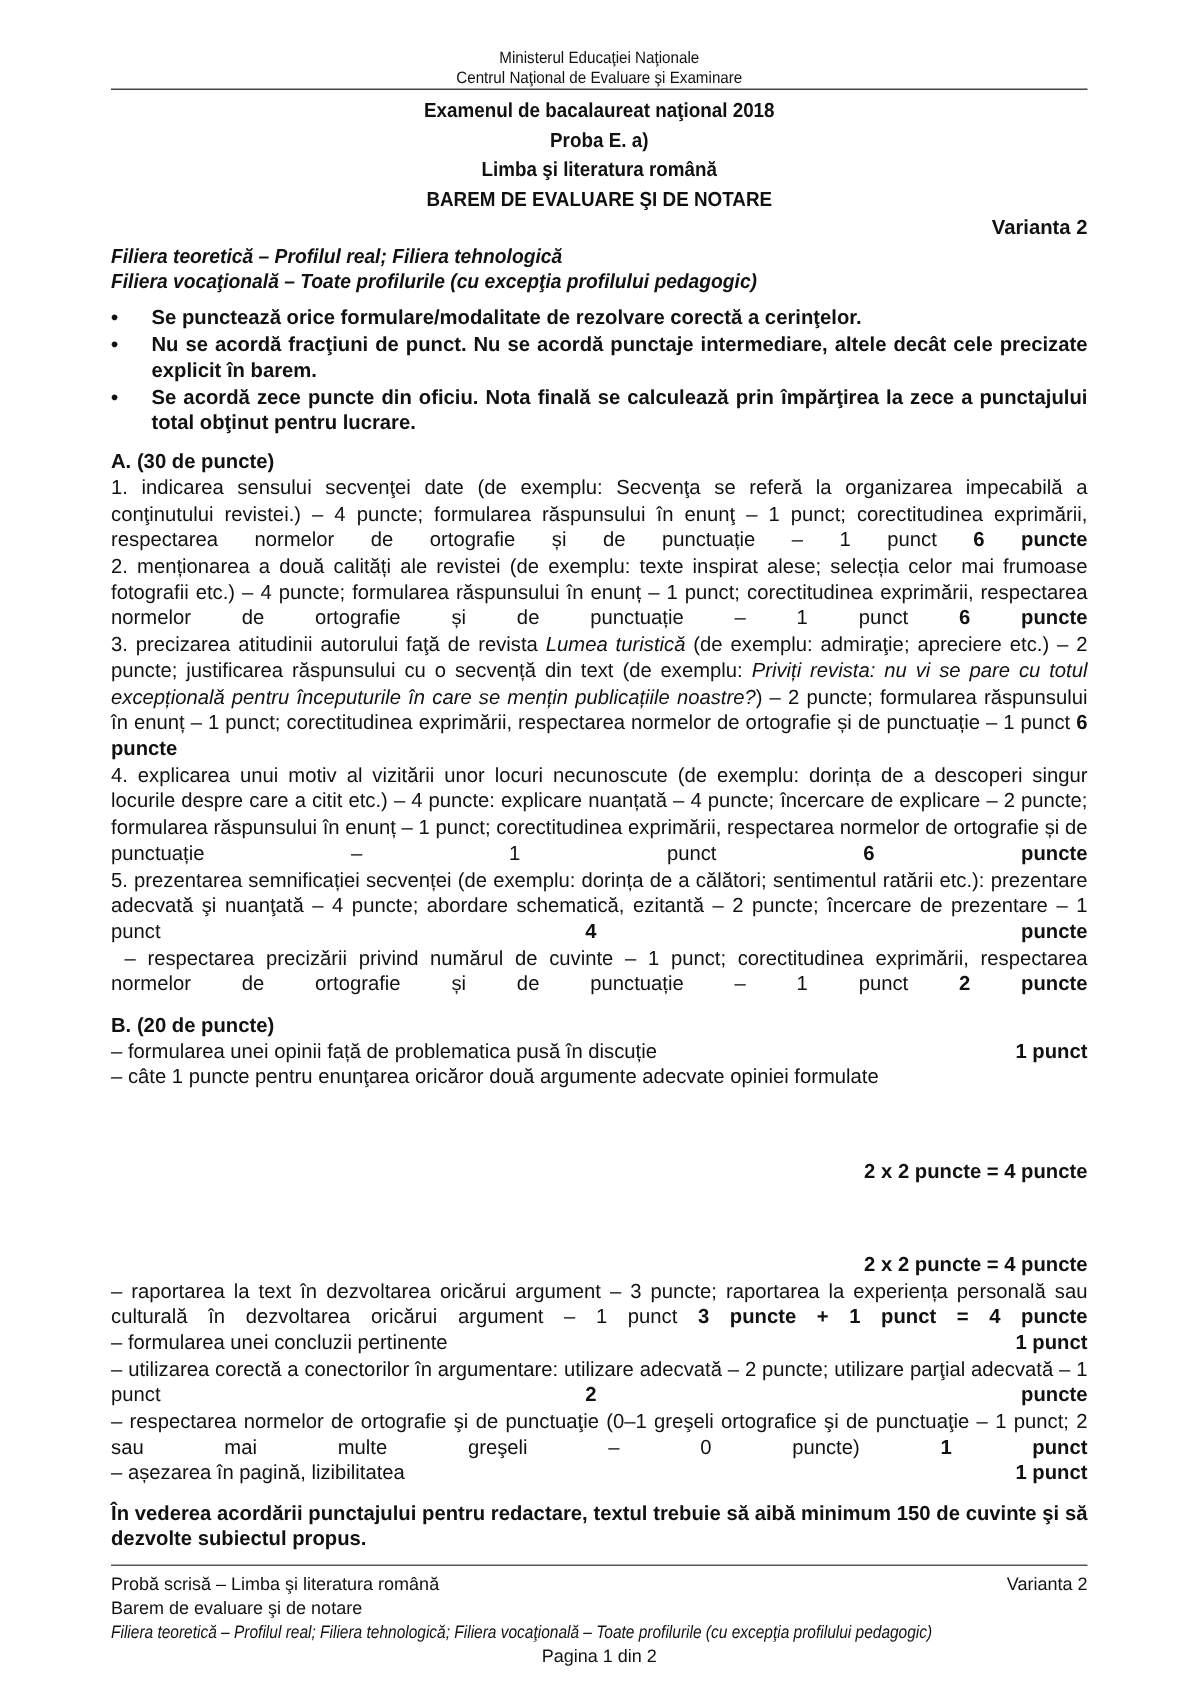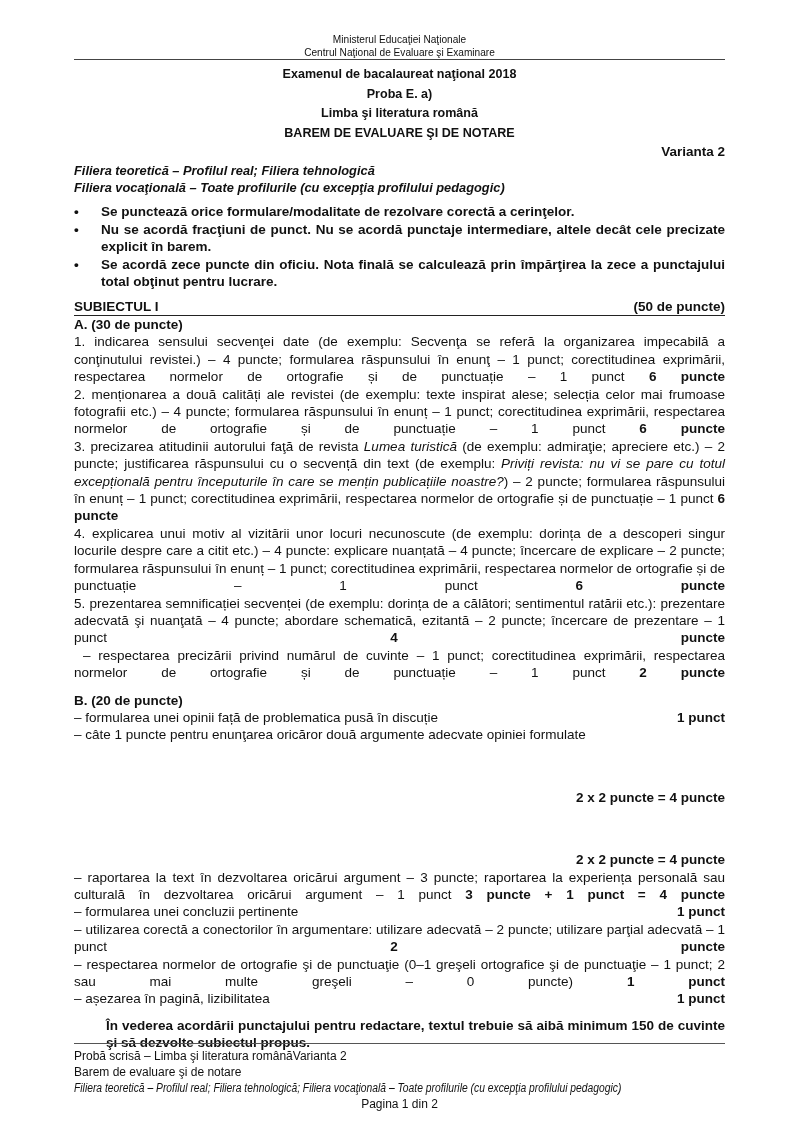--- a/index.html
+++ b/index.html
@@ -22,24 +22,24 @@
   .sec-head { font-weight: bold; }
   .item { text-align: justify; text-align-last: justify; }
   .item .pts { font-weight: bold; }
   .line { display: flex; justify-content: space-between; }
   .line .pts { font-weight: bold; white-space: nowrap; }
   .j { text-align: justify; }
   .right { text-align: right; font-weight: bold; margin-top: 45px; }
   .indent { text-indent: 9px; }
   em { font-style: italic; }
   .gapB { height: 10px; }
-  .final { font-weight: bold; text-align: justify; margin-top: 9px; margin-left: 32px; }
+  .final { font-weight: bold; text-align: justify; margin-top: 9px; }
   .hr-bot { position: absolute; top: 1043px; left: 0; width: 651px; border-top: 1px solid #555; }
   .footer { position: absolute; top: 1048px; left: 0; width: 651px; font-size: 12px; line-height: 16px; }
-  .footer .row1 { display: flex; }
+  .footer .row1 { display: flex; justify-content: space-between; }
   .footer .fil { font-style: italic; white-space: nowrap; transform-origin: left; transform: scaleX(0.86); }
   .footer .pg { text-align: center; }
 </style>
 </head>
 <body>
 
 <div class="page">
 
   <div class="ministry">
     <div>Ministerul Educaţiei Naţionale</div>
@@ -64,24 +64,20 @@
       <span class="dot">•</span>
       <span class="txt">Nu se acordă fracţiuni de punct. Nu se acordă punctaje intermediare, altele decât cele precizate explicit în barem.</span>
     </div>
     <div class="bullet">
       <span class="dot">•</span>
       <span class="txt">Se acordă zece puncte din oficiu. Nota finală se calculează prin împărţirea la zece a punctajului total obţinut pentru lucrare.</span>
     </div>
   </div>
 
   <div class="main">
-    <div class="sub-head">
-      <span>SUBIECTUL I</span>
-      <span>(50 de puncte)</span>
-    </div>
 
     <div class="sec-head">A. (30 de puncte)</div>
 
     <div class="item">
       <span>1. indicarea sensului secvenţei date (de exemplu: Secvenţa se referă la organizarea impecabilă a conţinutului revistei.) – 4 puncte; formularea răspunsului în enunţ – 1 punct; corectitudinea exprimării, respectarea normelor de ortografie și de punctuație – 1 punct</span>
       <span class="pts">6 puncte</span>
     </div>
     <div class="item">
       <span>2. menționarea a două calități ale revistei (de exemplu: texte inspirat alese; selecția celor mai frumoase fotografii etc.) – 4 puncte; formularea răspunsului în enunț – 1 punct; corectitudinea exprimării, respectarea normelor de ortografie și de punctuație – 1 punct</span>
       <span class="pts">6 puncte</span>

